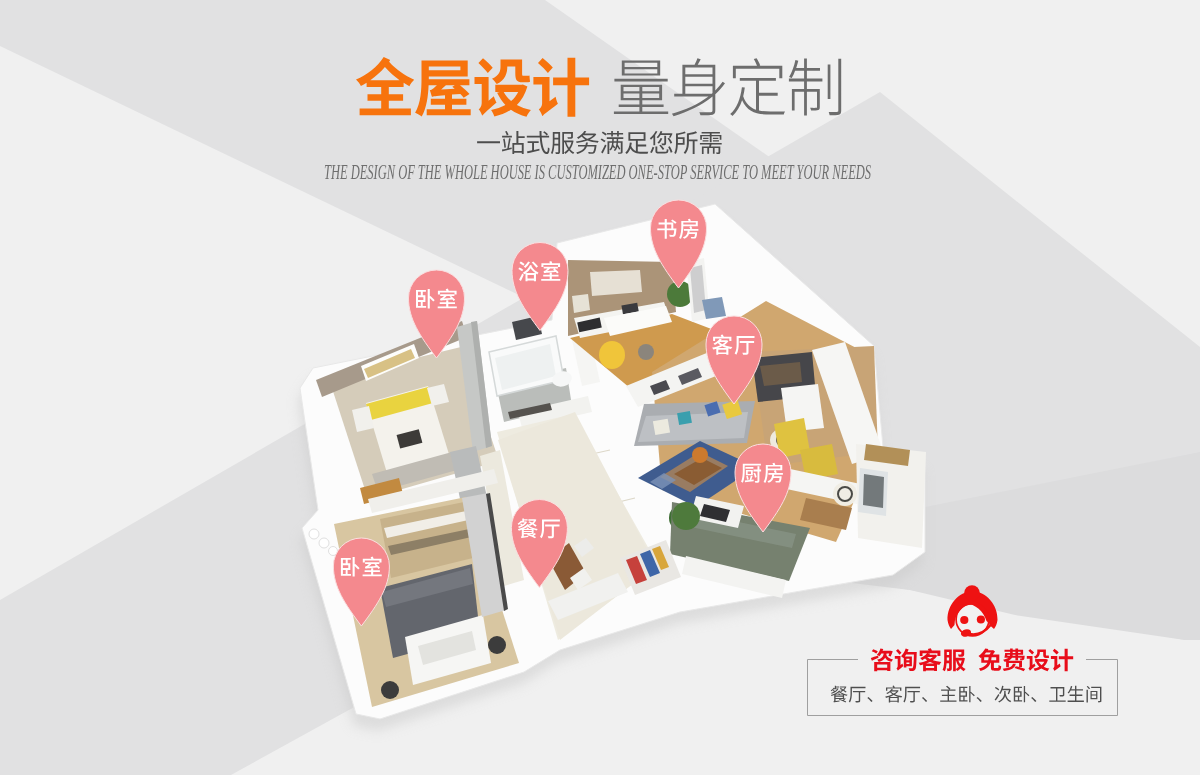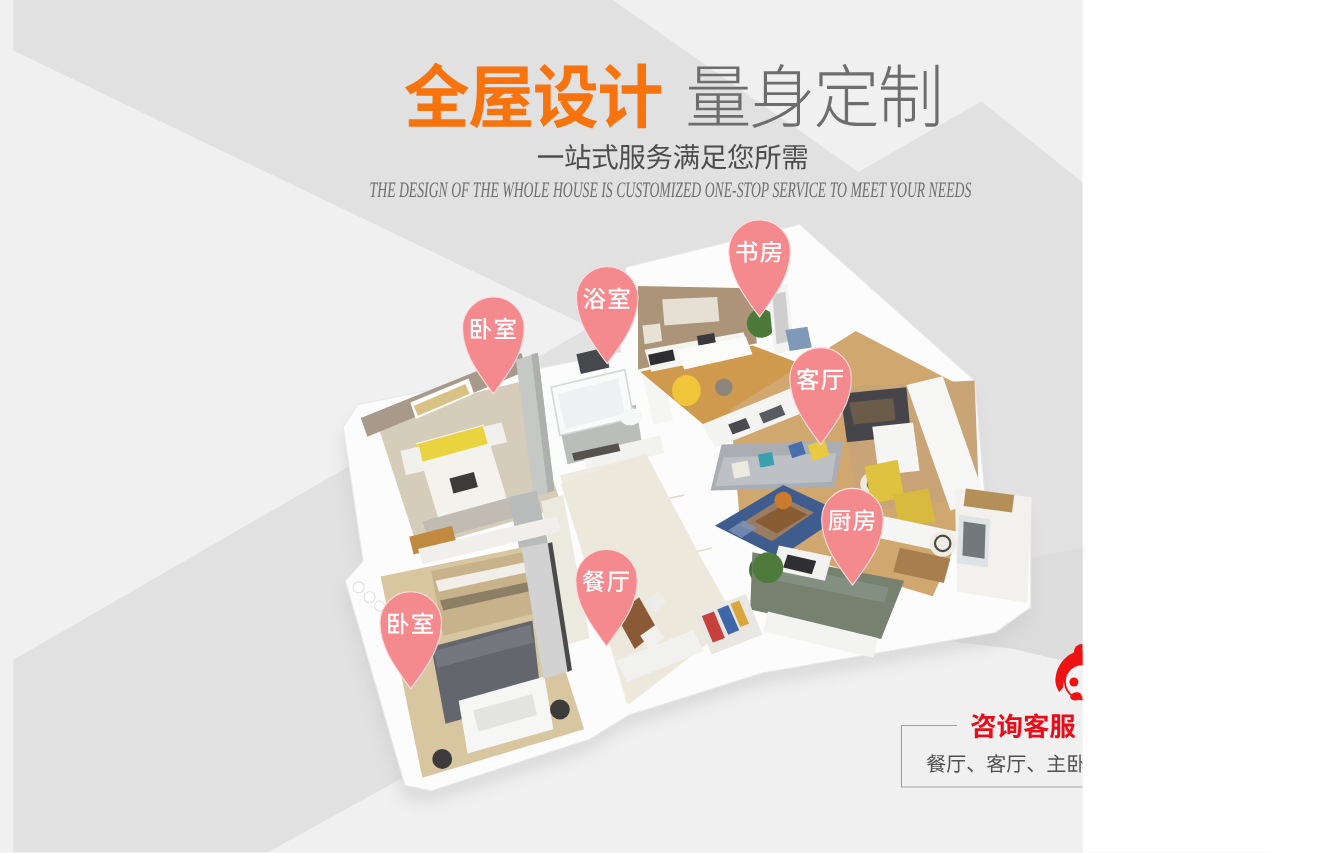--- a/index.html
+++ b/index.html
@@ -1,14 +1,14 @@
 <!DOCTYPE html>
 <html><head><meta charset="utf-8"><style>
 html,body{margin:0;padding:0;}
-.page{position:relative;width:972px;height:775px;overflow:hidden;background:#f0f0f0;font-family:"Liberation Sans",sans-serif;padding-left:12px;}
+.page{position:relative;width:1200px;height:775px;overflow:hidden;background:#f0f0f0;font-family:"Liberation Sans",sans-serif;}
 </style></head><body>
 <div class="page">
 <svg width="1200" height="775" viewBox="0 0 1200 775" xmlns="http://www.w3.org/2000/svg">
 <defs>
 <filter id="soft" x="-20%" y="-20%" width="140%" height="140%">
           <feGaussianBlur stdDeviation="6"></feGaussianBlur>
         </filter>
 </defs>
 
 <rect x="0" y="0" width="1200" height="775" fill="#f0f0f0"></rect>

